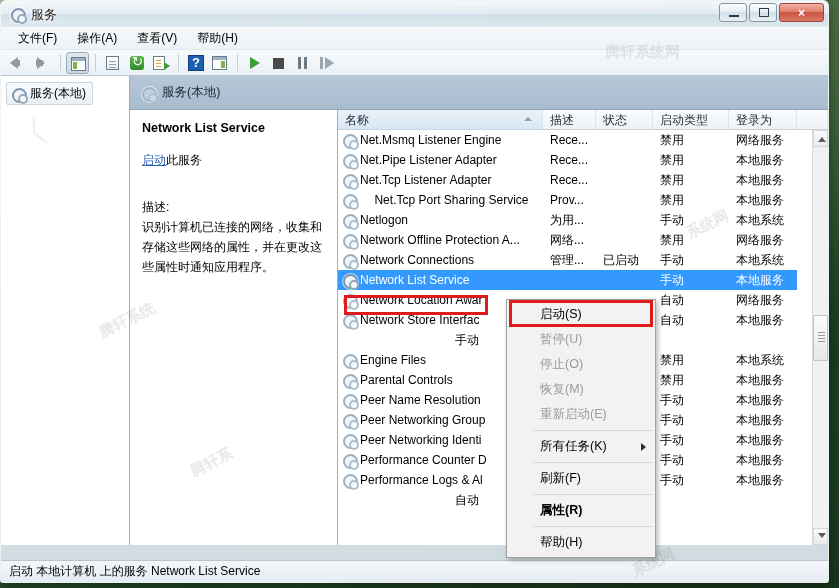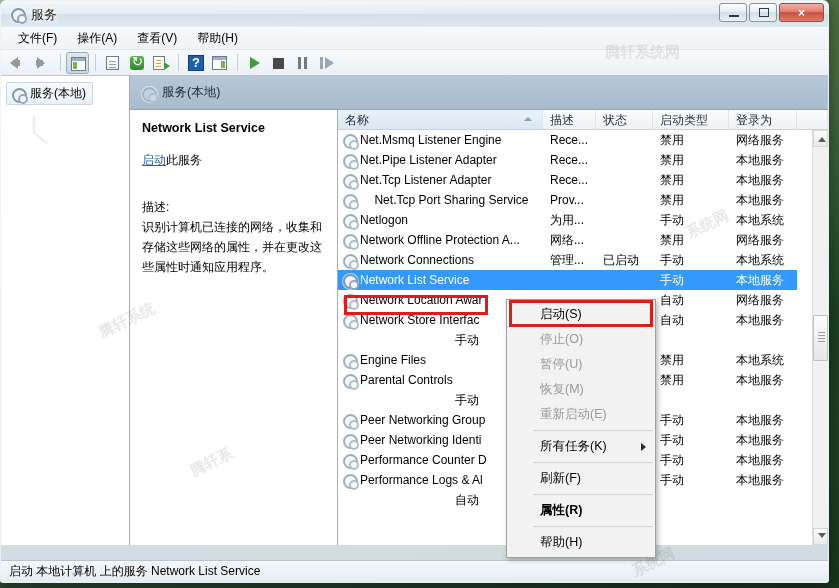--- a/index.html
+++ b/index.html
@@ -493,20 +493,21 @@
                 <div class="c" style="width: 68px;">本地系统</div>
               </div>
               <div class="row">
                 <div class="c name" style="width: 205px;"><span class="gear-ico"></span><span>Parental Controls</span></div>
                 <div class="c" style="width: 53px;"></div>
                 <div class="c" style="width: 57px;"></div>
                 <div class="c" style="width: 76px;">禁用</div>
                 <div class="c" style="width: 68px;">本地服务</div>
               </div>
               <div class="row">
+                <div class="c name" style="width: 205px;"><span class="gear-ico"></span><span>Peer Name Resolution</span></div>
                 <div class="c" style="width: 53px;"></div>
                 <div class="c" style="width: 57px;"></div>
                 <div class="c" style="width: 76px;">手动</div>
                 <div class="c" style="width: 68px;">本地服务</div>
               </div>
               <div class="row">
                 <div class="c name" style="width: 205px;"><span class="gear-ico"></span><span>Peer Networking Group</span></div>
                 <div class="c" style="width: 53px;"></div>
                 <div class="c" style="width: 57px;"></div>
                 <div class="c" style="width: 76px;">手动</div>
@@ -555,22 +556,22 @@
     </div>
 
   </div>
 
   <div id="statusbar">
     <span>启动 本地计算机 上的服务 Network List Service</span>
   </div>
 
   <div id="ctxmenu">
       <div class="mi"><span>启动(S)</span></div>
+      <div class="mi disabled"><span>暂停(U)</span></div>
       <div class="mi disabled"><span>停止(O)</span></div>
-      <div class="mi disabled"><span>暂停(U)</span></div>
       <div class="mi disabled"><span>恢复(M)</span></div>
       <div class="mi disabled"><span>重新启动(E)</span></div>
       <div class="msep"></div>
       <div class="mi"><span>所有任务(K)</span><span class="sub-arrow"></span></div>
       <div class="msep"></div>
       <div class="mi"><span>刷新(F)</span></div>
       <div class="msep"></div>
       <div class="mi bold"><span>属性(R)</span></div>
       <div class="msep"></div>
       <div class="mi"><span>帮助(H)</span></div>

